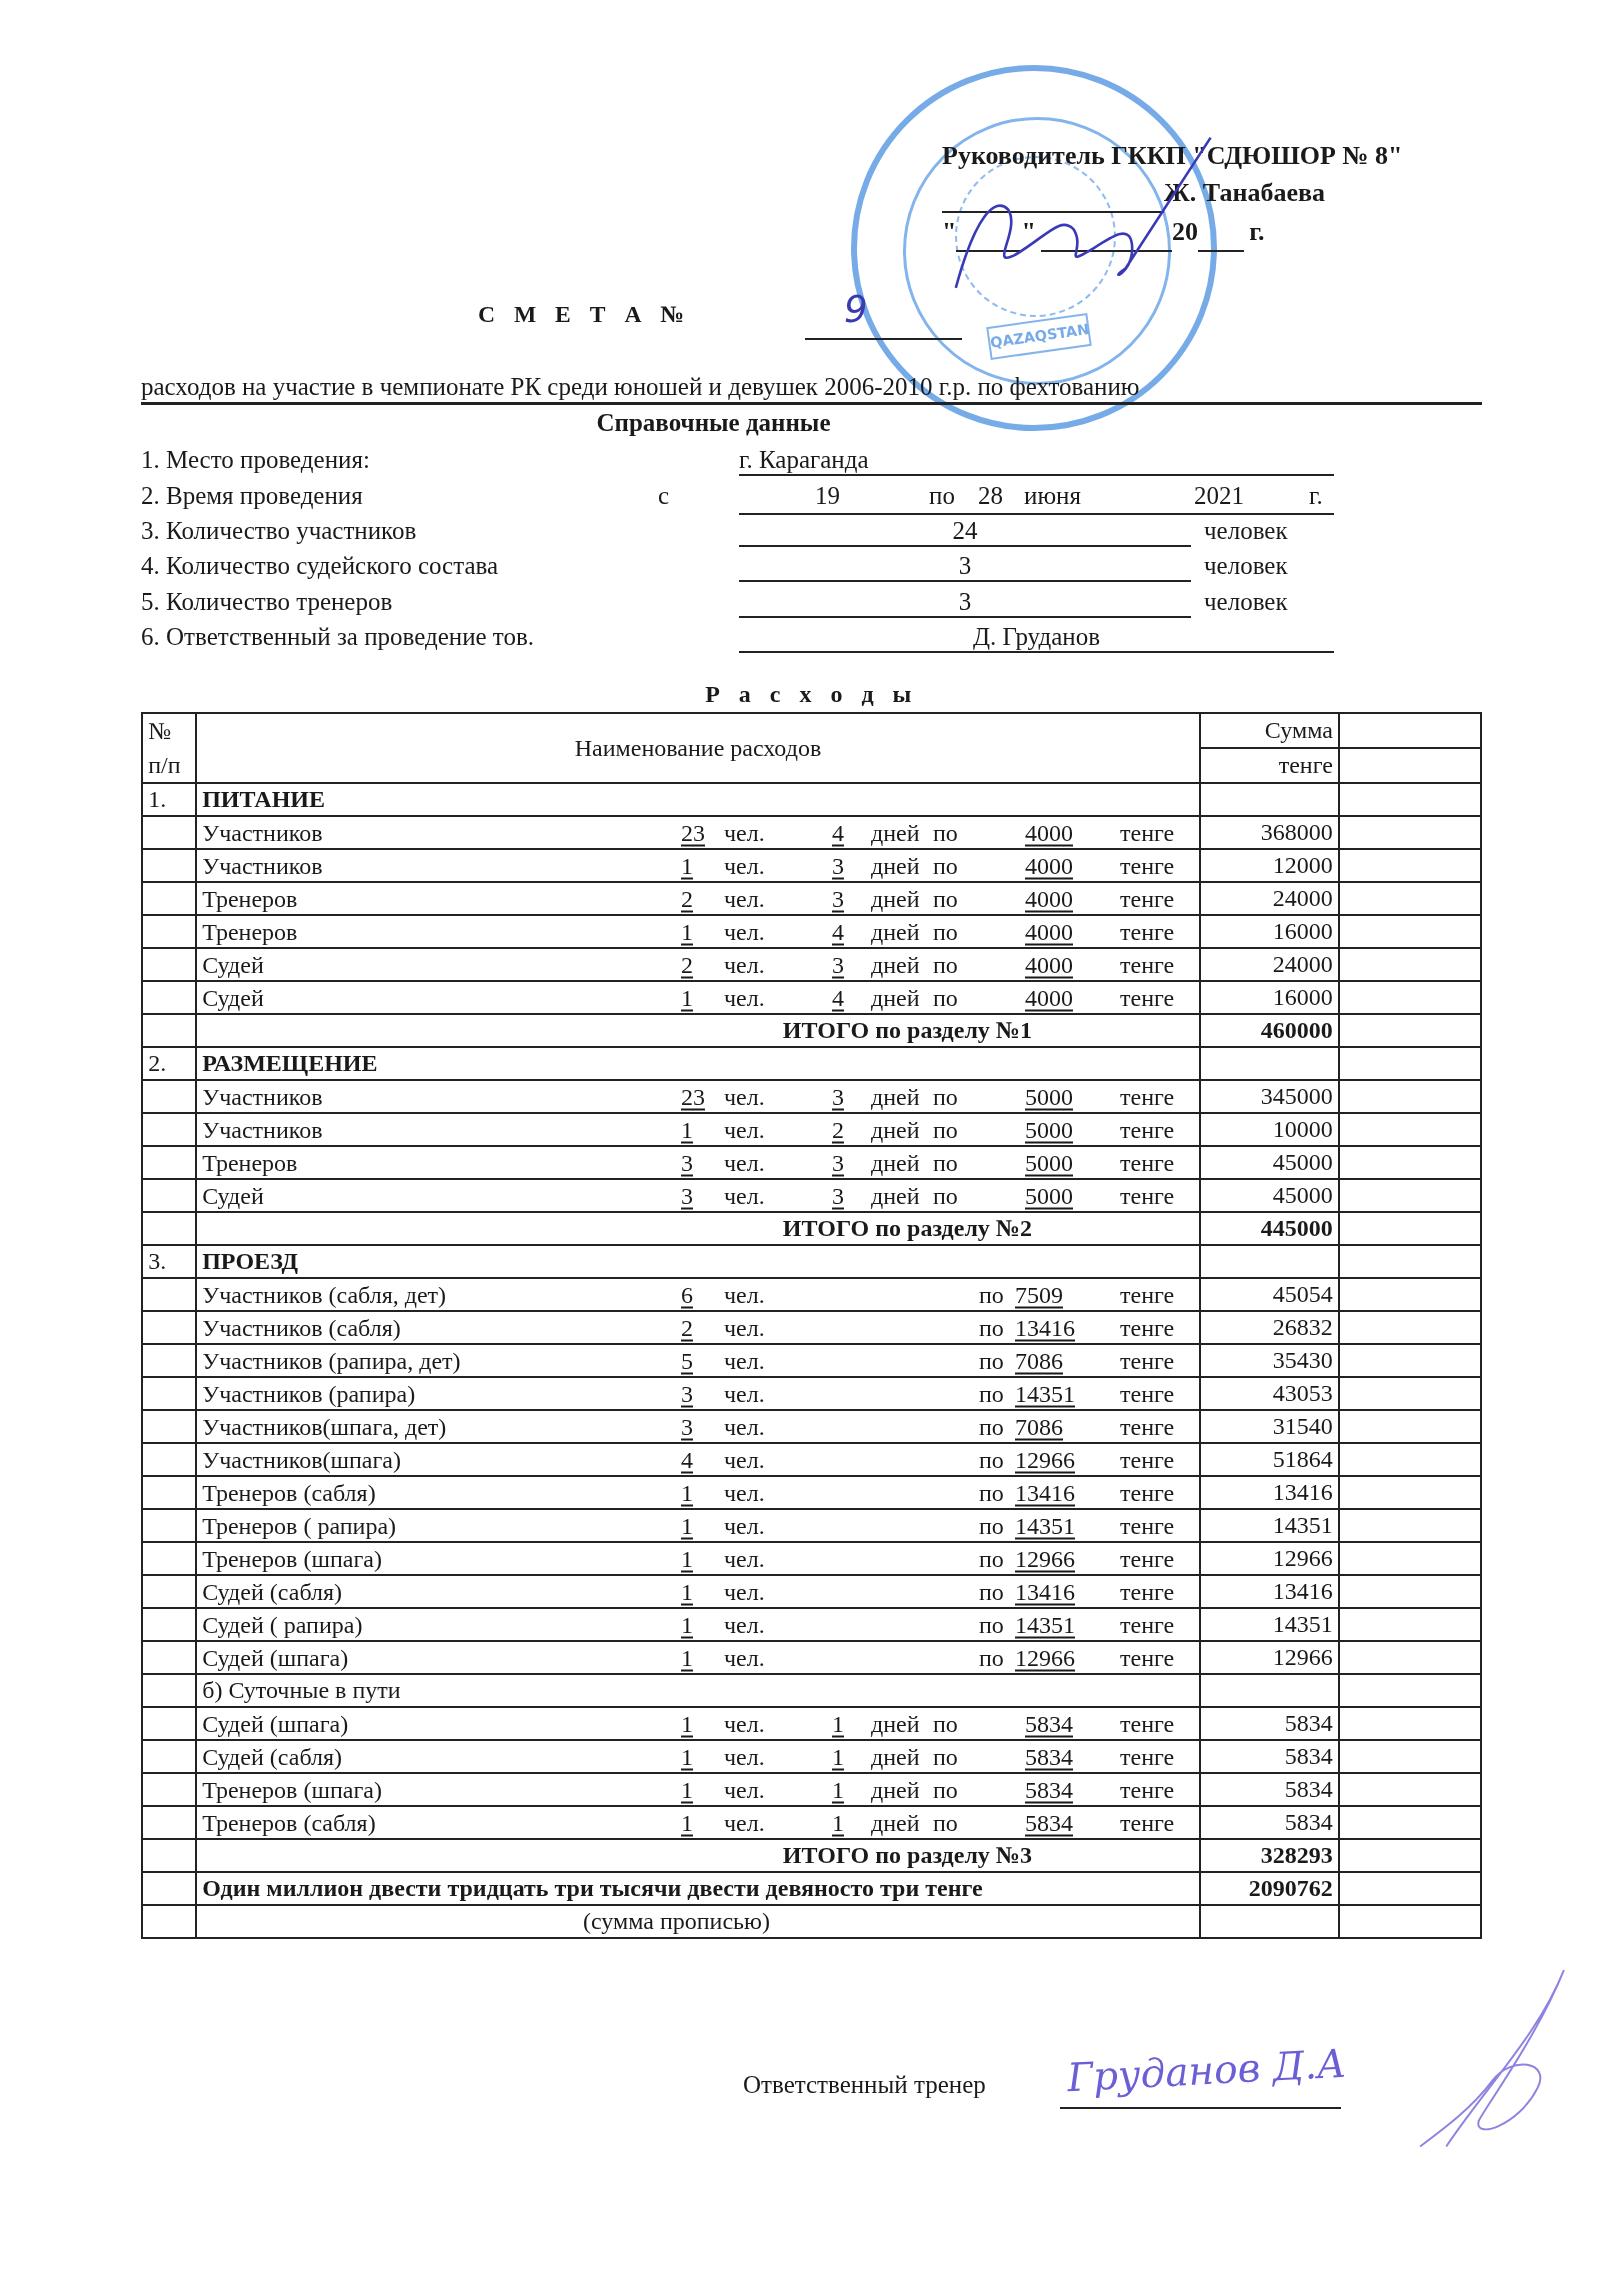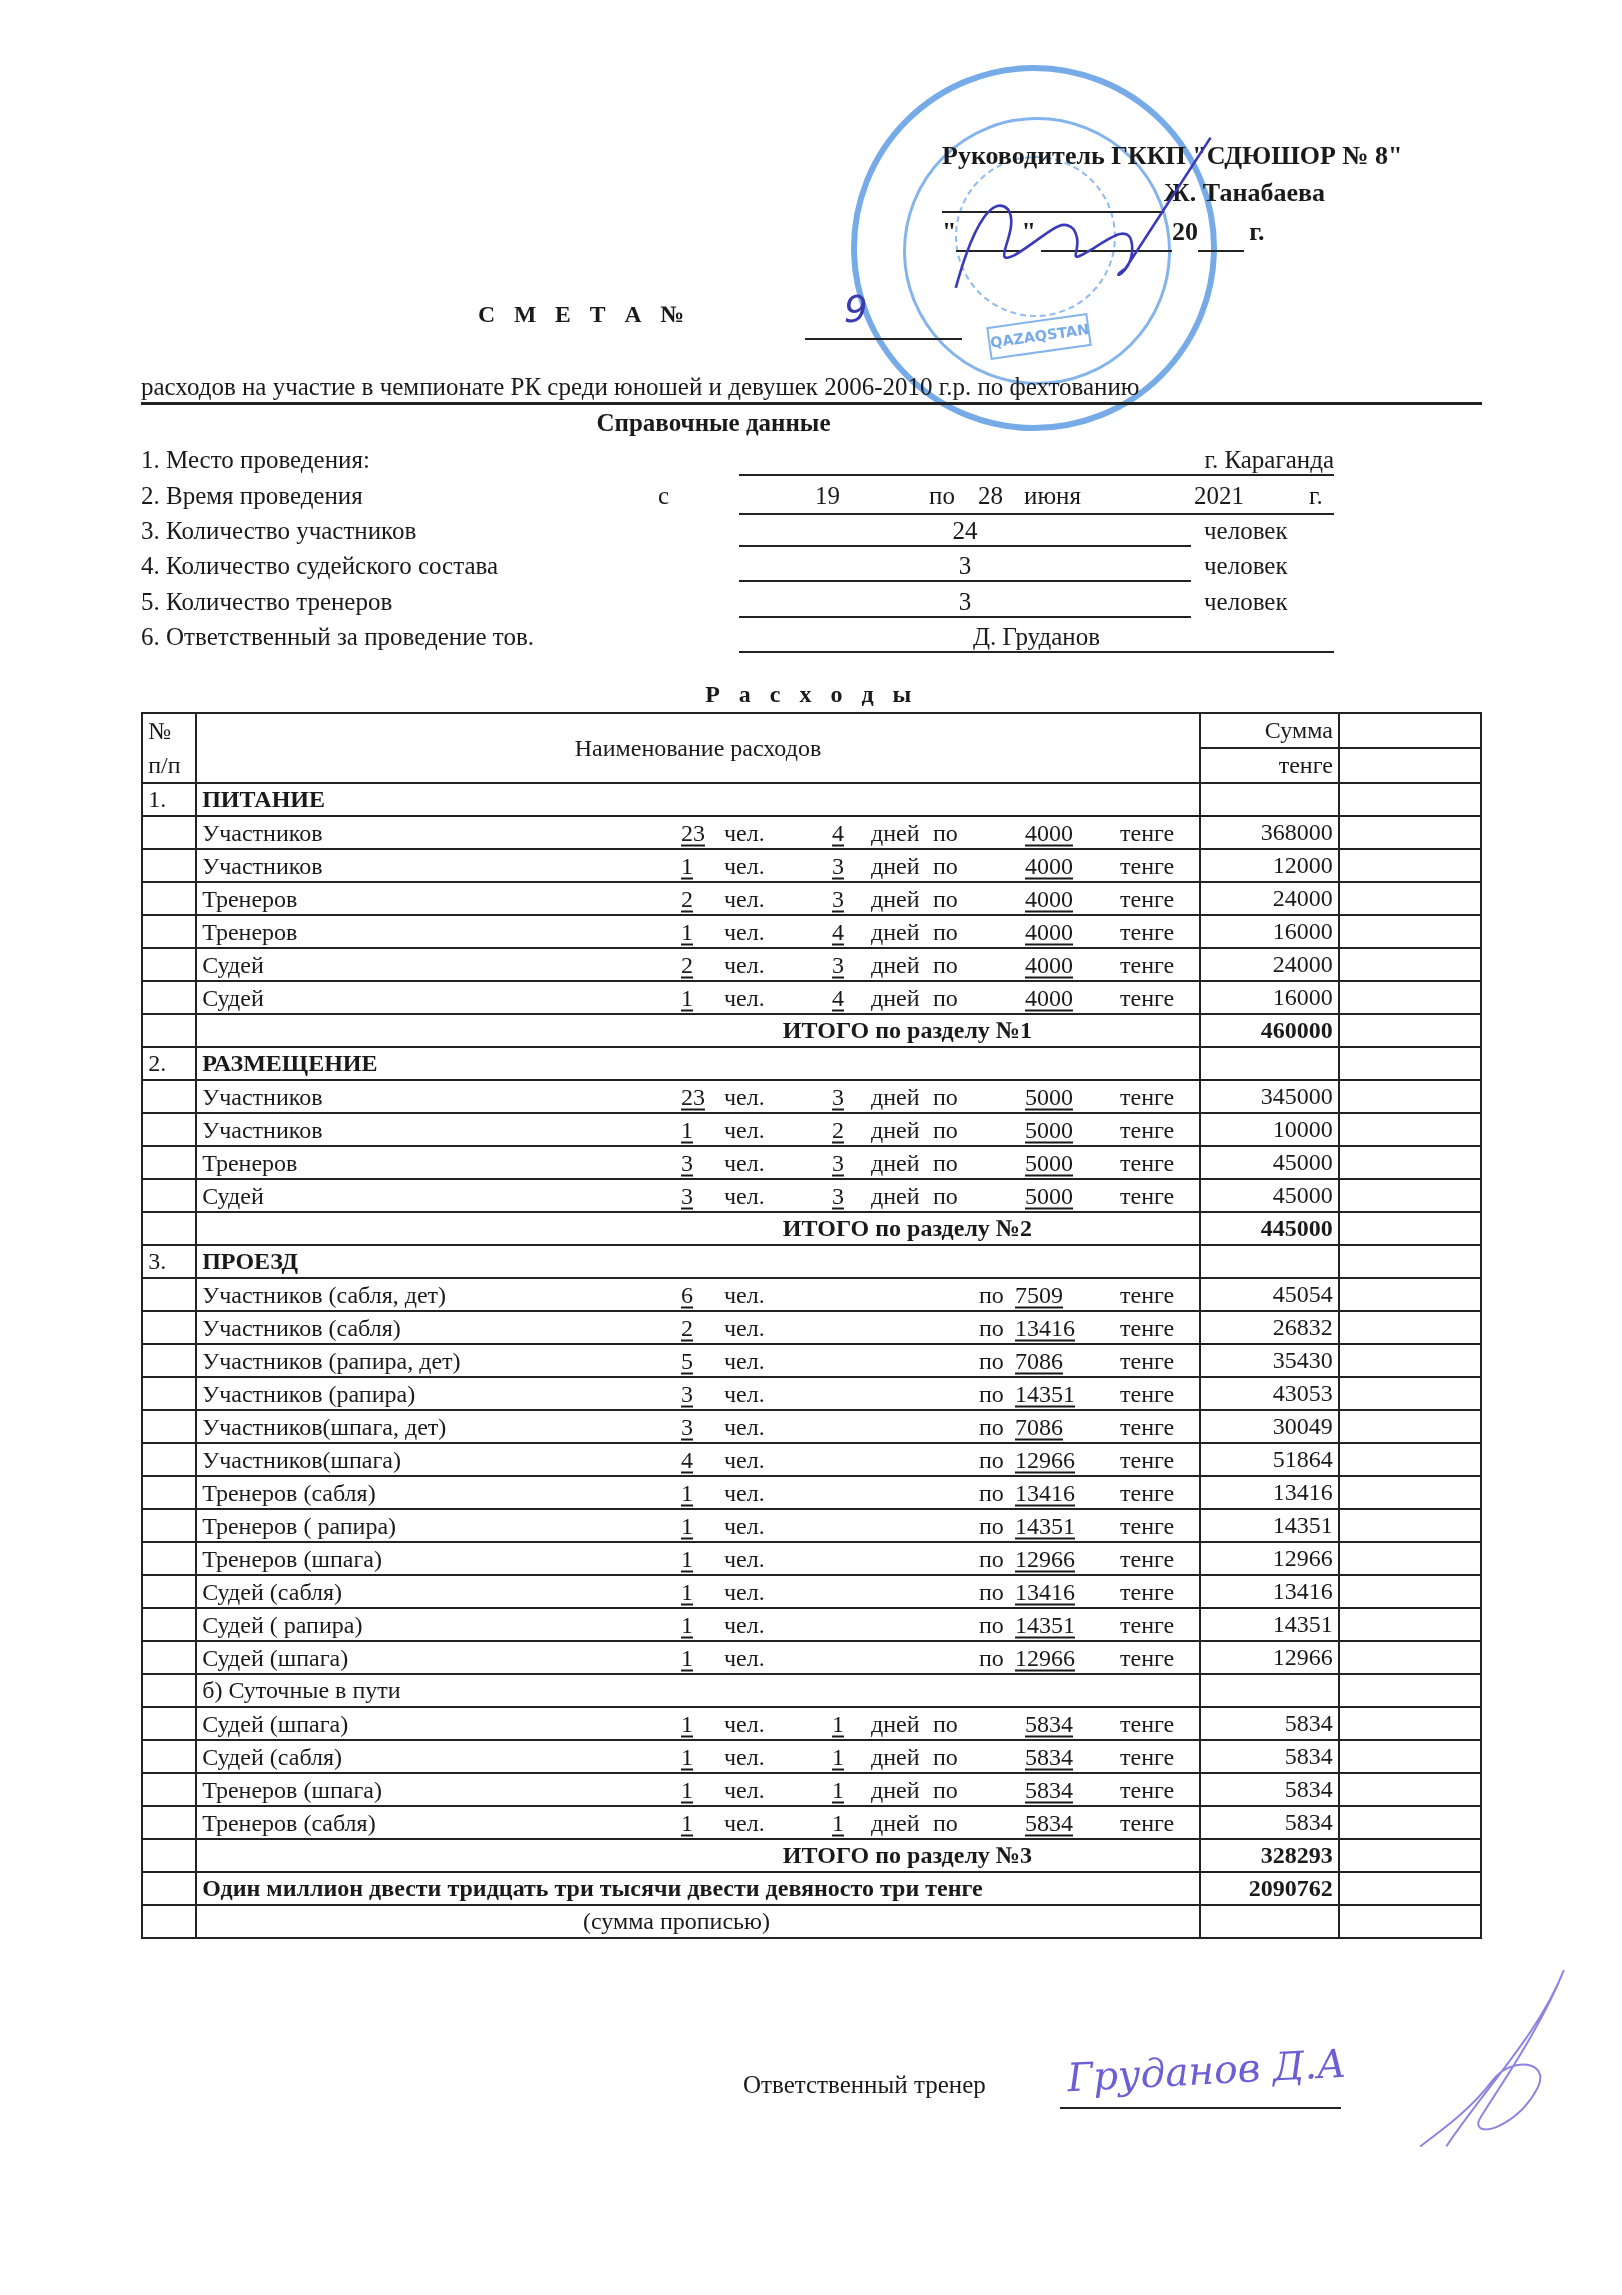--- a/index.html
+++ b/index.html
@@ -65,21 +65,21 @@
 </svg>
 
 <div class="abs smeta-title">С М Е Т А №</div>
 <div class="abs smeta-line"></div>
 <div class="abs smeta-num">9</div>
 <div class="abs purpose">расходов на участие  в чемпионате РК среди юношей и девушек  2006-2010 г.р.  по фехтованию</div>
 
 <div class="abs ref-title">Справочные данные</div>
 
 <div class="ref-row" style="top:446px">1. Место проведения:</div>
-<div class="ref-val" style="left:739px;top:446px;width:595px;text-align:right">г. Караганда</div>
+<div class="ref-val" style="left:739px;top:446px;width:595px;text-align:left">г. Караганда</div>
 
 <div class="ref-row" style="top:482px">2. Время проведения</div>
 <div class="ref-unit" style="left:658px;top:482px">с</div>
 <div class="ref-val" style="left:739px;top:482px;width:595px;height:31px;"></div>
 <div class="ref-unit" style="left:815px;top:482px">19</div>
 <div class="ref-unit" style="left:929px;top:482px">по</div>
 <div class="ref-unit" style="left:978px;top:482px">28</div>
 <div class="ref-unit" style="left:1024px;top:482px">июня</div>
 <div class="ref-unit" style="left:1194px;top:482px">2021</div>
 <div class="ref-unit" style="left:1309px;top:482px">г.</div>
@@ -351,21 +351,21 @@
       <tr>
         <td class="num"></td>
         <td class="name">
           <span class="f" style="left: 5.2px;">Участников(шпага, дет)</span>
           <span class="f u" style="left: 484px;">3</span>
           <span class="f" style="left: 527px;">чел.</span>
           <span class="f" style="left: 782px;">по</span>
           <span class="f u" style="left: 818px;">7086</span>
           <span class="f" style="left: 923px;">тенге</span>
         </td>
-        <td class="sum">30049</td>
+        <td class="sum">31540</td>
         <td class="extra"></td>
       </tr>
       <tr>
         <td class="num"></td>
         <td class="name">
           <span class="f" style="left: 5.2px;">Участников(шпага)</span>
           <span class="f u" style="left: 484px;">4</span>
           <span class="f" style="left: 527px;">чел.</span>
           <span class="f" style="left: 782px;">по</span>
           <span class="f u" style="left: 818px;">12966</span>

